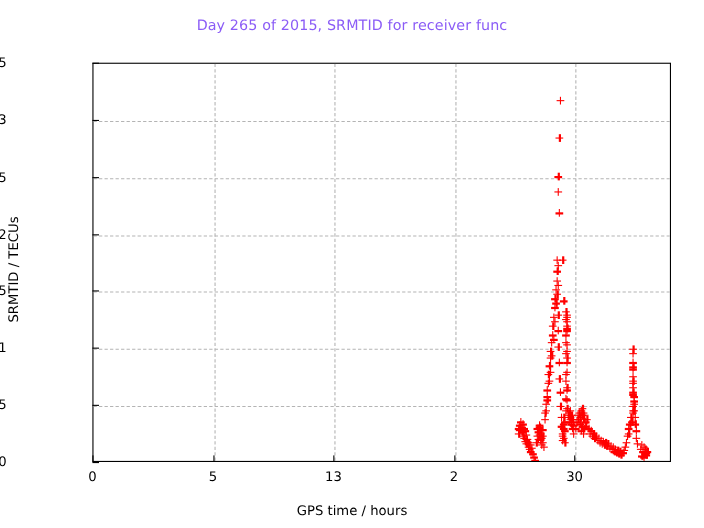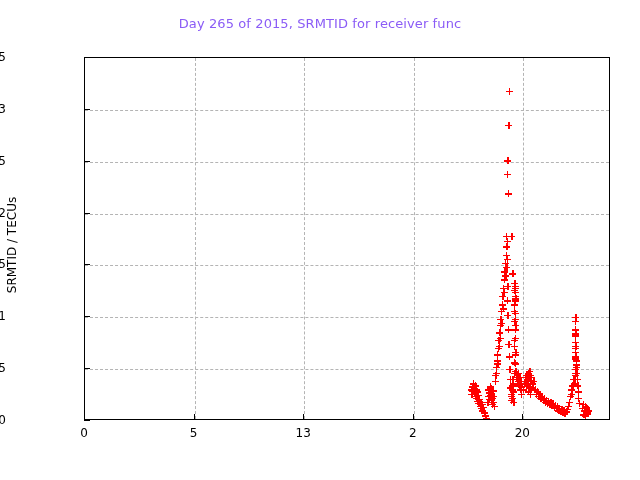--- a/index.html
+++ b/index.html
@@ -76,20 +76,21 @@
   .pt::after{top:0;left:3px;height:7px;width:1.4px;}
 </style>
 </head>
 <body>
 
 <div id="figure">
 
   <div id="chart-title">Day 265 of 2015, SRMTID for receiver func</div>
 
   <div id="ylabel">SRMTID / TECUs</div>
+  <div id="xlabel">GPS time / hours</div>
 
   <div id="plot-area">
     <div id="gridlines">
         <div class="gridline-h" style="top: 311.143px;"></div>
         <div class="gridline-h" style="top: 259.286px;"></div>
         <div class="gridline-h" style="top: 207.429px;"></div>
         <div class="gridline-h" style="top: 155.571px;"></div>
         <div class="gridline-h" style="top: 103.714px;"></div>
         <div class="gridline-h" style="top: 51.8571px;"></div>
         <div class="gridline-v" style="left: 109.583px;"></div>
@@ -348,15 +349,15 @@
       <div class="ytick-label" style="top: 57px;">3.5</div>
       <div class="tick-mark-x" style="left: 84px; top: 414px;"></div>
       <div class="xtick-label" style="left: 84px;">0</div>
       <div class="tick-mark-x" style="left: 193.583px; top: 414px;"></div>
       <div class="xtick-label" style="left: 193.583px;">5</div>
       <div class="tick-mark-x" style="left: 303.167px; top: 414px;"></div>
       <div class="xtick-label" style="left: 303.167px;">13</div>
       <div class="tick-mark-x" style="left: 412.75px; top: 414px;"></div>
       <div class="xtick-label" style="left: 412.75px;">2</div>
       <div class="tick-mark-x" style="left: 522.333px; top: 414px;"></div>
-      <div class="xtick-label" style="left: 522.333px;">20</div>
+      <div class="xtick-label" style="left: 522.333px;">30</div>
     </div>
 </div>
 
 </body></html>

